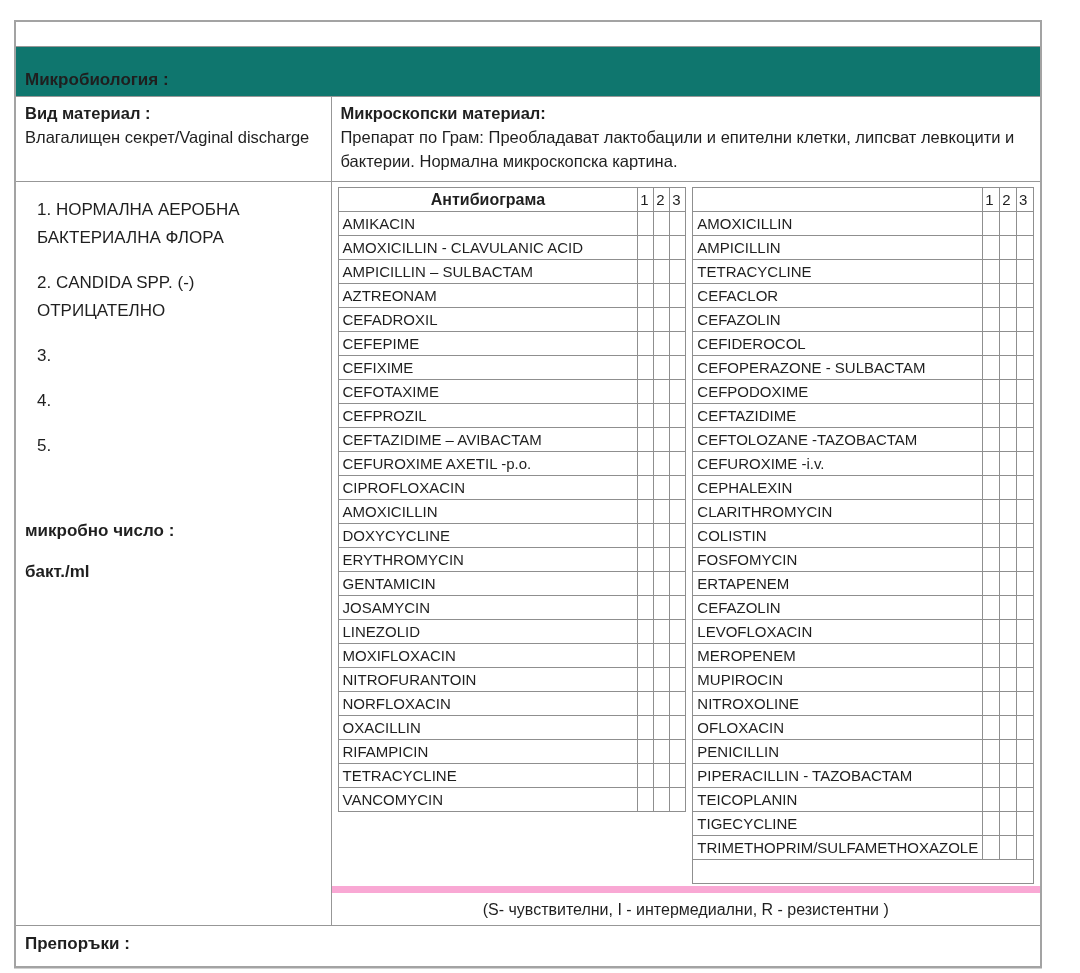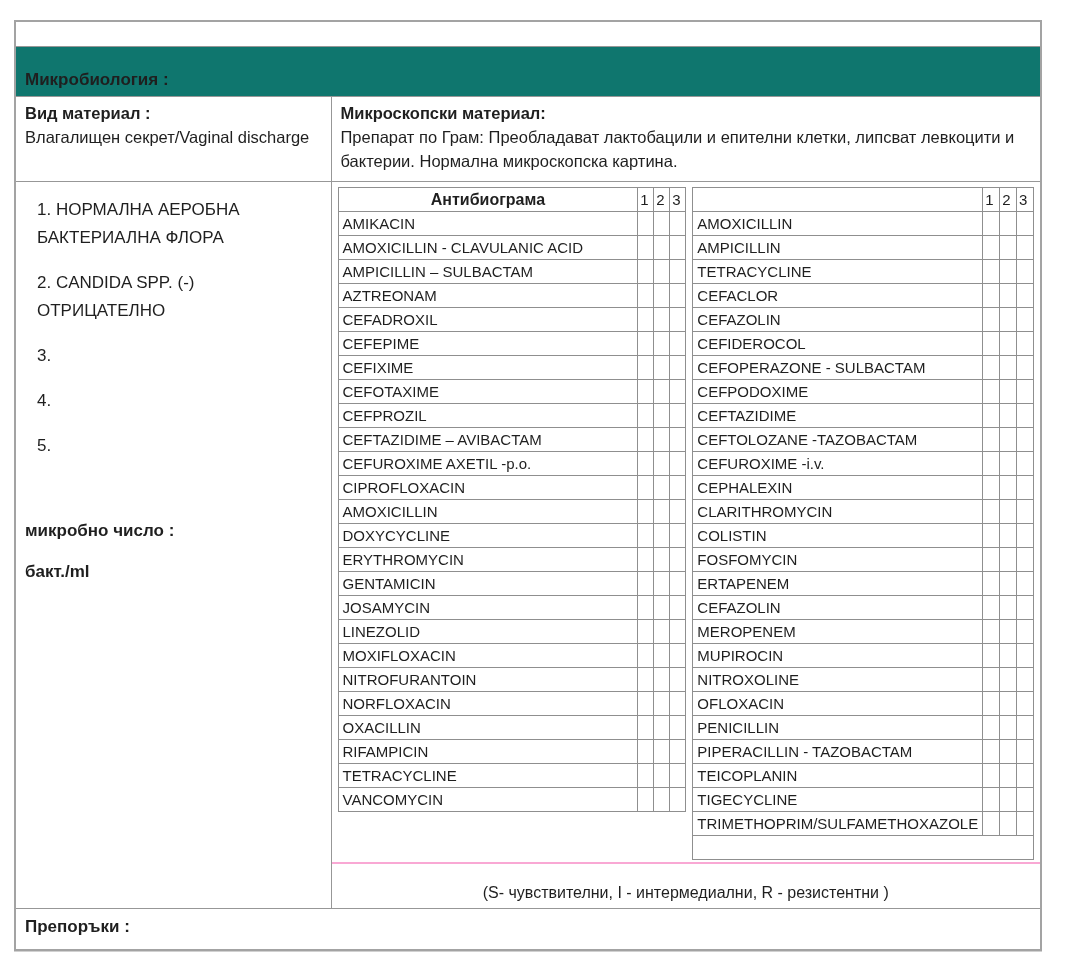--- a/index.html
+++ b/index.html
@@ -70,25 +70,25 @@
     font-size:16px;
     font-weight:bold;
   }
   table.ab th.num, table.ab td.ab-res{
     padding:1px 2px;
     font-weight:normal;
     font-size:15px;
     text-align:left;
   }
   .legend{
-    border-top:2px solid #f9a8d4;
+    border-top:7px solid #f9a8d4;
     margin-top:2px;
     text-align:center;
     font-size:16px;
-    padding:20px 0 6px;
+    padding:8px 0 6px;
   }
   .row-recommend td{
     font-weight:bold;
     font-size:17px;
     padding:8px 9px 12px;
   }
   
   .note{
     margin:24px 0 0 22px;
     font-weight:bold;
@@ -412,20 +412,26 @@
                   <td class="ab-res"></td>
                   <td class="ab-res"></td>
                 </tr>
                 <tr>
                   <td>CEFAZOLIN</td>
                   <td class="ab-res"></td>
                   <td class="ab-res"></td>
                   <td class="ab-res"></td>
                 </tr>
                 <tr>
+                  <td>LEVOFLOXACIN</td>
+                  <td class="ab-res"></td>
+                  <td class="ab-res"></td>
+                  <td class="ab-res"></td>
+                </tr>
+                <tr>
                   <td>MEROPENEM</td>
                   <td class="ab-res"></td>
                   <td class="ab-res"></td>
                   <td class="ab-res"></td>
                 </tr>
                 <tr>
                   <td>MUPIROCIN</td>
                   <td class="ab-res"></td>
                   <td class="ab-res"></td>
                   <td class="ab-res"></td>

